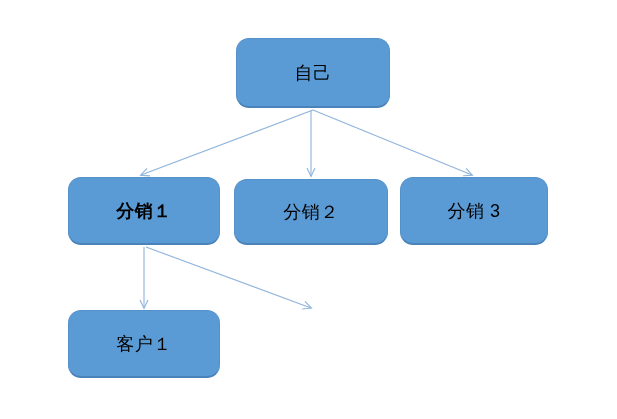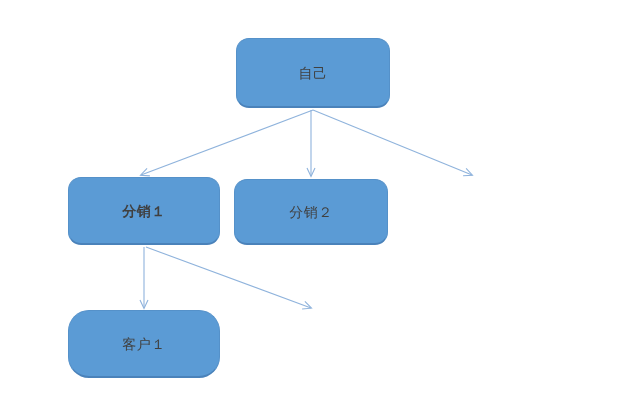--- a/index.html
+++ b/index.html
@@ -31,22 +31,22 @@
     background: #5b9bd5;
     border: 1px solid #5591c9;
     border-bottom: 2px solid #4a82ba;
     border-radius: 13px;
     display: flex;
     align-items: center;
     justify-content: center;
     z-index: 2;
   }
   .node-label {
-    color: #404040;
-    font-size: 14px;
+    color: #000000;
+    font-size: 18px;
     line-height: 1;
     letter-spacing: 0.5px;
     white-space: nowrap;
     font-family: "Liberation Sans", sans-serif;
   }
 </style>
 </head>
 <body>
 
 <div id="canvas">
@@ -71,19 +71,22 @@
   </div>
 
   <div class="node" style="left: 68px; top: 177px; width: 152px; height: 68px; font-weight: bold;">
     <span class="node-label">分销１</span>
   </div>
 
   <div class="node" style="left: 234px; top: 179px; width: 154px; height: 66px;">
     <span class="node-label">分销２</span>
   </div>
 
+  <div class="node" style="left: 400px; top: 177px; width: 148px; height: 68px;">
+    <span class="node-label">分销 3</span>
+  </div>
 
-  <div class="node" style="left: 68px; top: 310px; width: 152px; height: 68px; border-radius: 21px;">
+  <div class="node" style="left: 68px; top: 310px; width: 152px; height: 68px;">
     <span class="node-label">客户１</span>
   </div>
 
 
 </div>
 
 </body></html>

